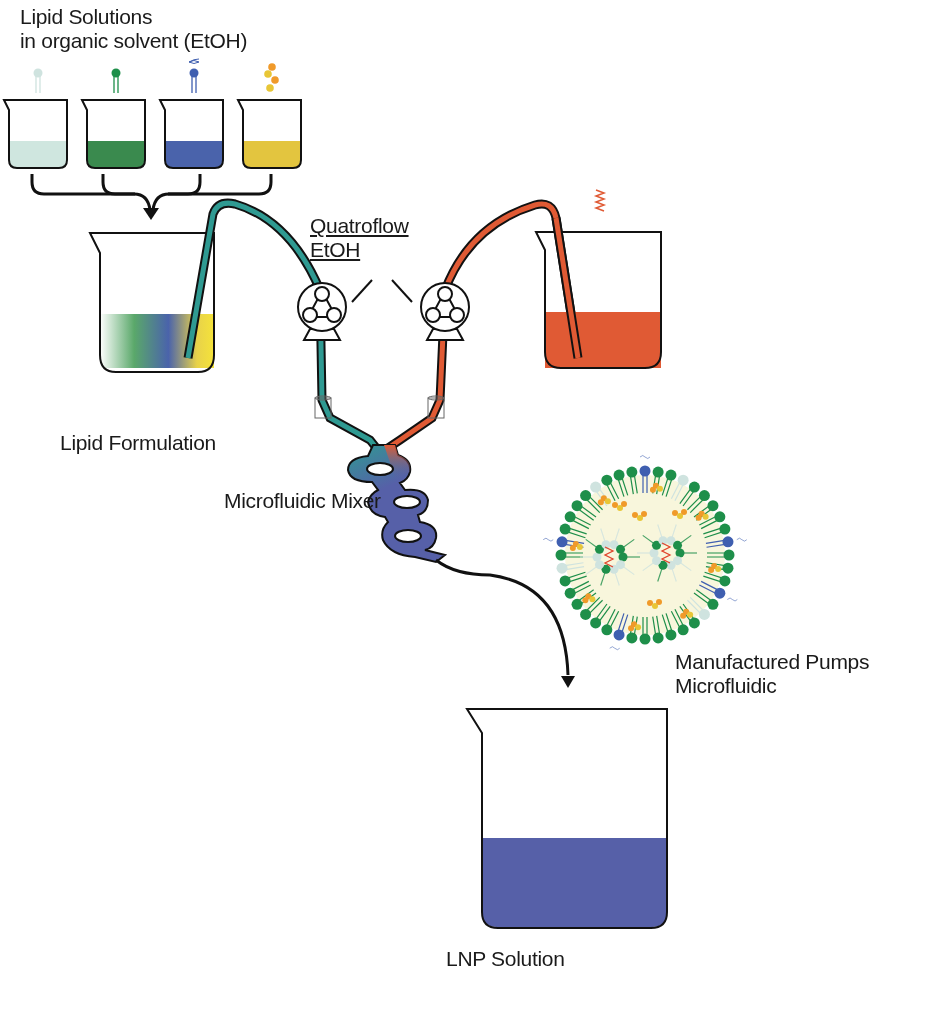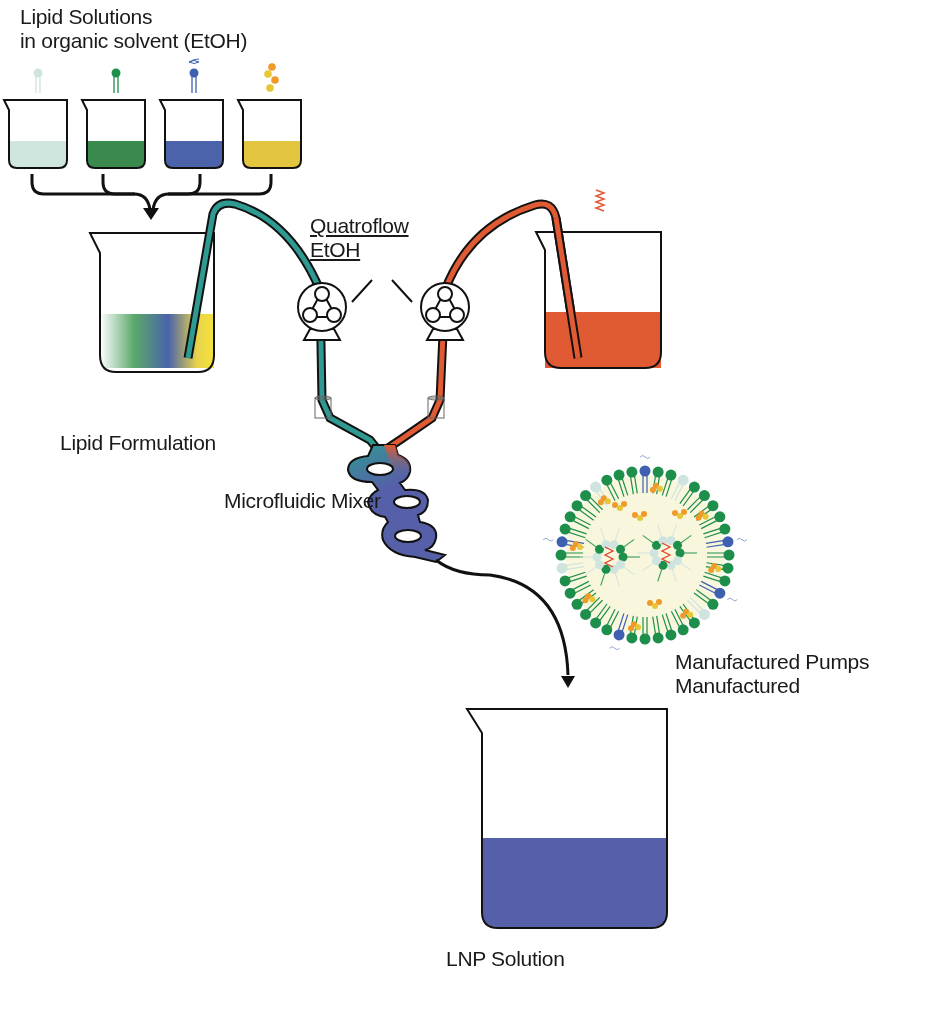--- a/index.html
+++ b/index.html
@@ -322,15 +322,15 @@
 <div class="lbl" style="left:60px;top:387px;width:200px;margin-top:44px;">Lipid Formulation</div>
 <div class="lbl" style="left:310px;top:214px;width:145px;text-decoration:underline;">
   <div>Quatroflow</div>
   <div>EtOH</div>
 </div>
 <div class="lbl" style="left:510px;top:382px;width:200px;">
 </div>
 <div class="lbl left" style="left:200px;top:489px;width:180px;margin-left:24px;">Microfluidic Mixer</div>
 <div class="lbl left" style="left:675px;top:650px;width:250px;">
   <div>Manufactured Pumps</div>
-  <div>Manufactured</div>
+  <div>Microfluidic</div>
 </div>
 <div class="lbl" style="left:446px;top:947px;width:200px;">LNP Solution</div>
 
 </body></html>

